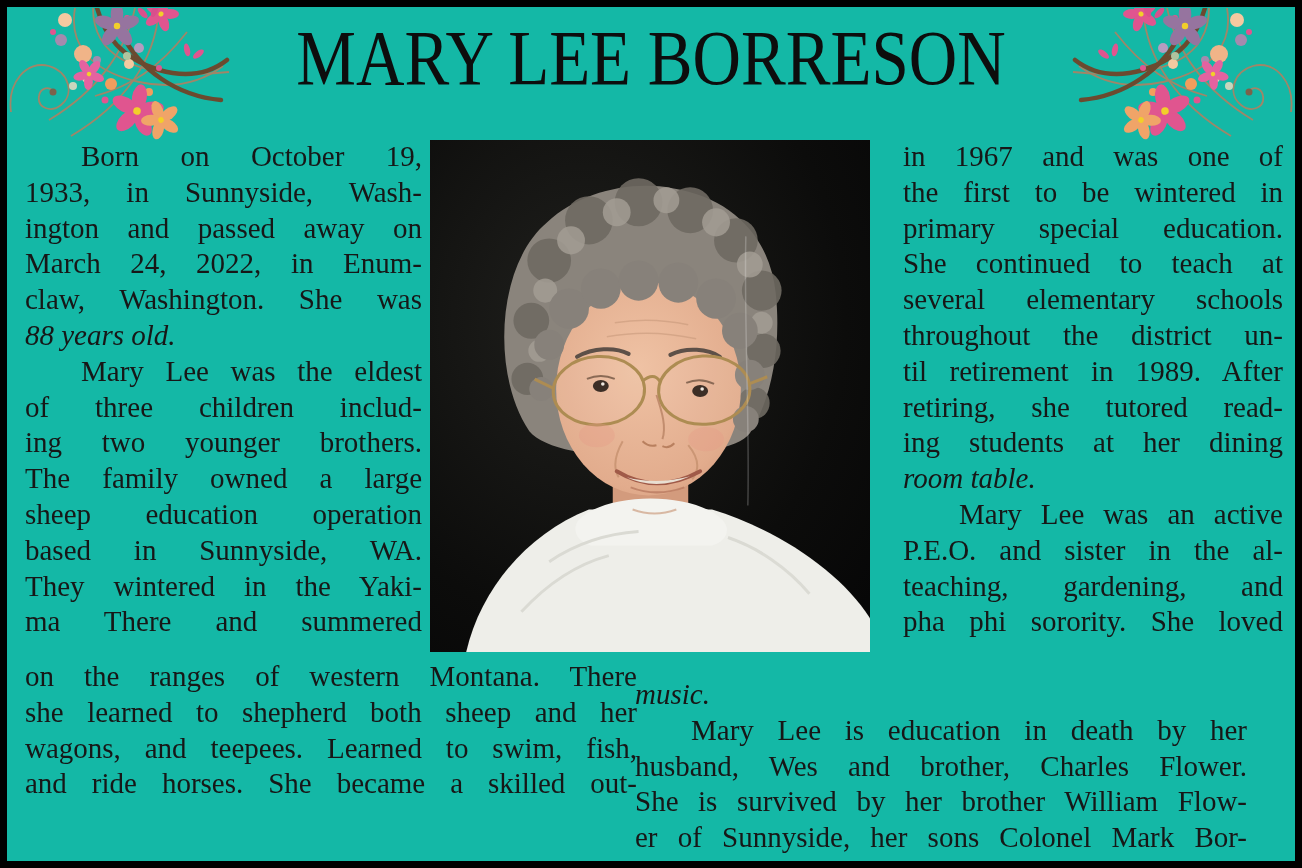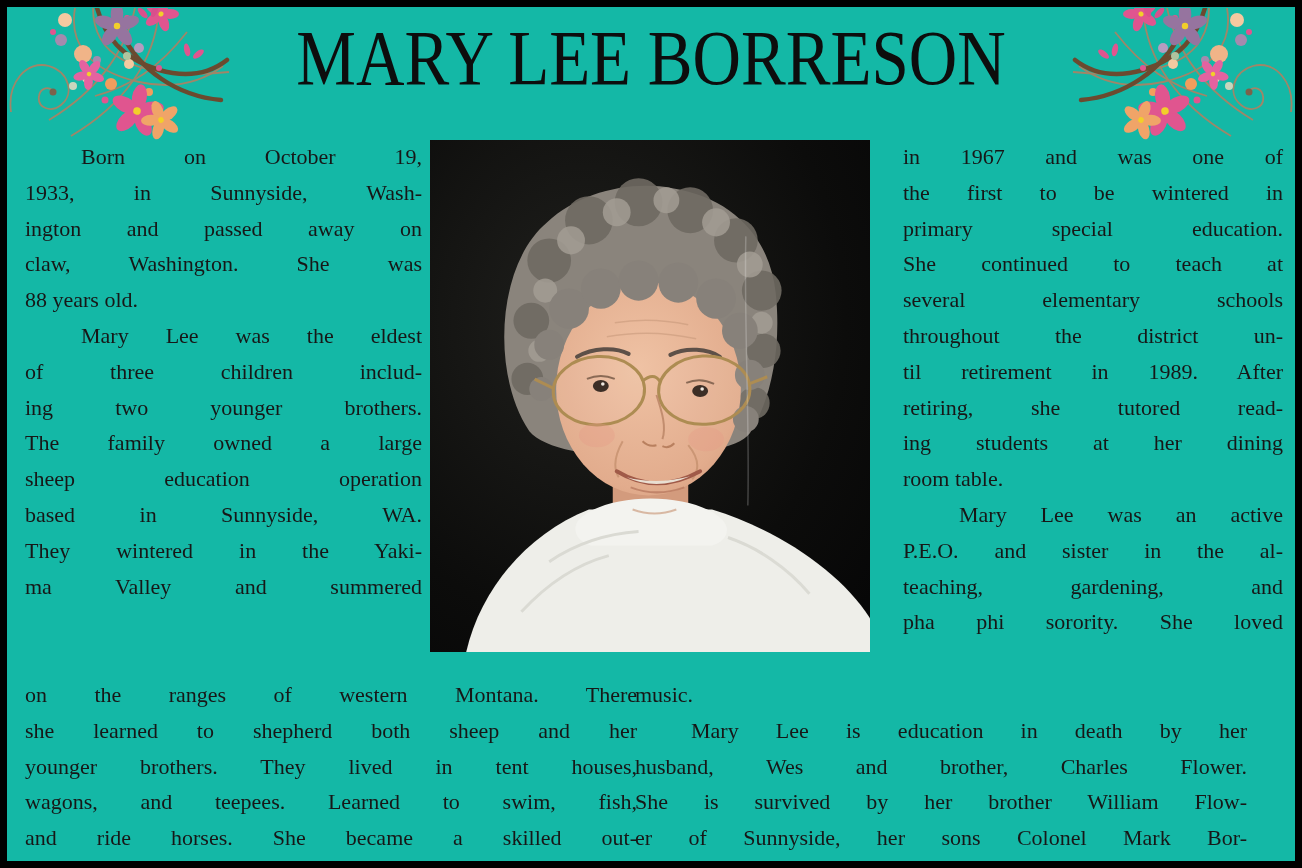--- a/index.html
+++ b/index.html
@@ -25,29 +25,29 @@
   .ornament.left{left:1px;}
   .ornament.right{right:1px;transform:scaleX(-1);}
   .photo{
     position:absolute;left:423px;top:133px;width:440px;height:512px;
     background:#0d0d0c;overflow:hidden;
   }
   .photo svg{display:block;width:100%;height:100%;}
   .col{position:absolute;}
   .col-lt{left:18px;top:132px;width:397px;}
   .col-rt{left:896px;top:132px;width:380px;}
-  .col-lb{left:18px;top:670px;width:612px;}
+  .col-lb{left:18px;top:652px;width:612px;}
   .col-rb{left:628px;top:670px;width:612px;}
   .tline{
-    font-size:22px;line-height:35.8px;
+    font-size:29px;line-height:35.8px;
     white-space:nowrap;
     text-align:justify;
     text-align-last:justify;
   }
-  .tline.ragged{text-align-last:left;}
+  .tline.ragged{text-align-last:left;font-style:italic;}
   .tline.indent{text-indent:56px;}
   .defs-holder{position:absolute;width:0;height:0;overflow:hidden;}
 </style>
 </head>
 <body>
 
 <svg class="defs-holder" aria-hidden="true">
   <defs>
     <g id="flw5">
       <ellipse cx="0" cy="-10" rx="5.5" ry="10"></ellipse>
@@ -227,51 +227,51 @@
       <ellipse cx="278" cy="298" rx="18" ry="12" fill="#e49a86" opacity="0.35"></ellipse>
 
       <path d="M318 96 C316 180 322 280 320 364" stroke="#ffffff" stroke-width="1.5" fill="none" opacity="0.22"></path>
     </svg>
   </div>
 
   <div class="col col-lt">
       <div class="tline indent">Born on October 19,</div>
       <div class="tline">1933, in Sunnyside, Wash-</div>
       <div class="tline">ington and passed away on</div>
+      <div class="tline">March 24, 2022, in Enum-</div>
       <div class="tline">claw, Washington. She was</div>
       <div class="tline ragged">88 years old.</div>
       <div class="tline indent">Mary Lee was the eldest</div>
       <div class="tline">of three children includ-</div>
       <div class="tline">ing two younger brothers.</div>
       <div class="tline">The family owned a large</div>
       <div class="tline">sheep education operation</div>
       <div class="tline">based in Sunnyside, WA.</div>
       <div class="tline">They wintered in the Yaki-</div>
-      <div class="tline">ma Valley and summered</div>
+      <div class="tline">ma There and summered</div>
     </div>
   <div class="col col-rt">
       <div class="tline">in 1967 and was one of</div>
       <div class="tline">the first to be wintered in</div>
       <div class="tline">primary special education.</div>
       <div class="tline">She continued to teach at</div>
       <div class="tline">several elementary schools</div>
       <div class="tline">throughout the district un-</div>
       <div class="tline">til retirement in 1989. After</div>
       <div class="tline">retiring, she tutored read-</div>
       <div class="tline">ing students at her dining</div>
       <div class="tline ragged">room table.</div>
       <div class="tline indent">Mary Lee was an active</div>
       <div class="tline">P.E.O. and sister in the al-</div>
       <div class="tline">teaching, gardening, and</div>
       <div class="tline">pha phi sorority. She loved</div>
     </div>
   <div class="col col-lb">
       <div class="tline">on the ranges of western Montana. There</div>
       <div class="tline">she learned to shepherd both sheep and her</div>
-      <div class="tline">younger brothers. They lived in tent houses,</div>
       <div class="tline">wagons, and teepees. Learned to swim, fish,</div>
       <div class="tline">and ride horses. She became a skilled out-</div>
     </div>
   <div class="col col-rb">
       <div class="tline ragged">music.</div>
       <div class="tline indent">Mary Lee is education in death by her</div>
       <div class="tline">husband, Wes and brother, Charles Flower.</div>
       <div class="tline">She is survived by her brother William Flow-</div>
       <div class="tline">er of Sunnyside, her sons Colonel Mark Bor-</div>
     </div>

